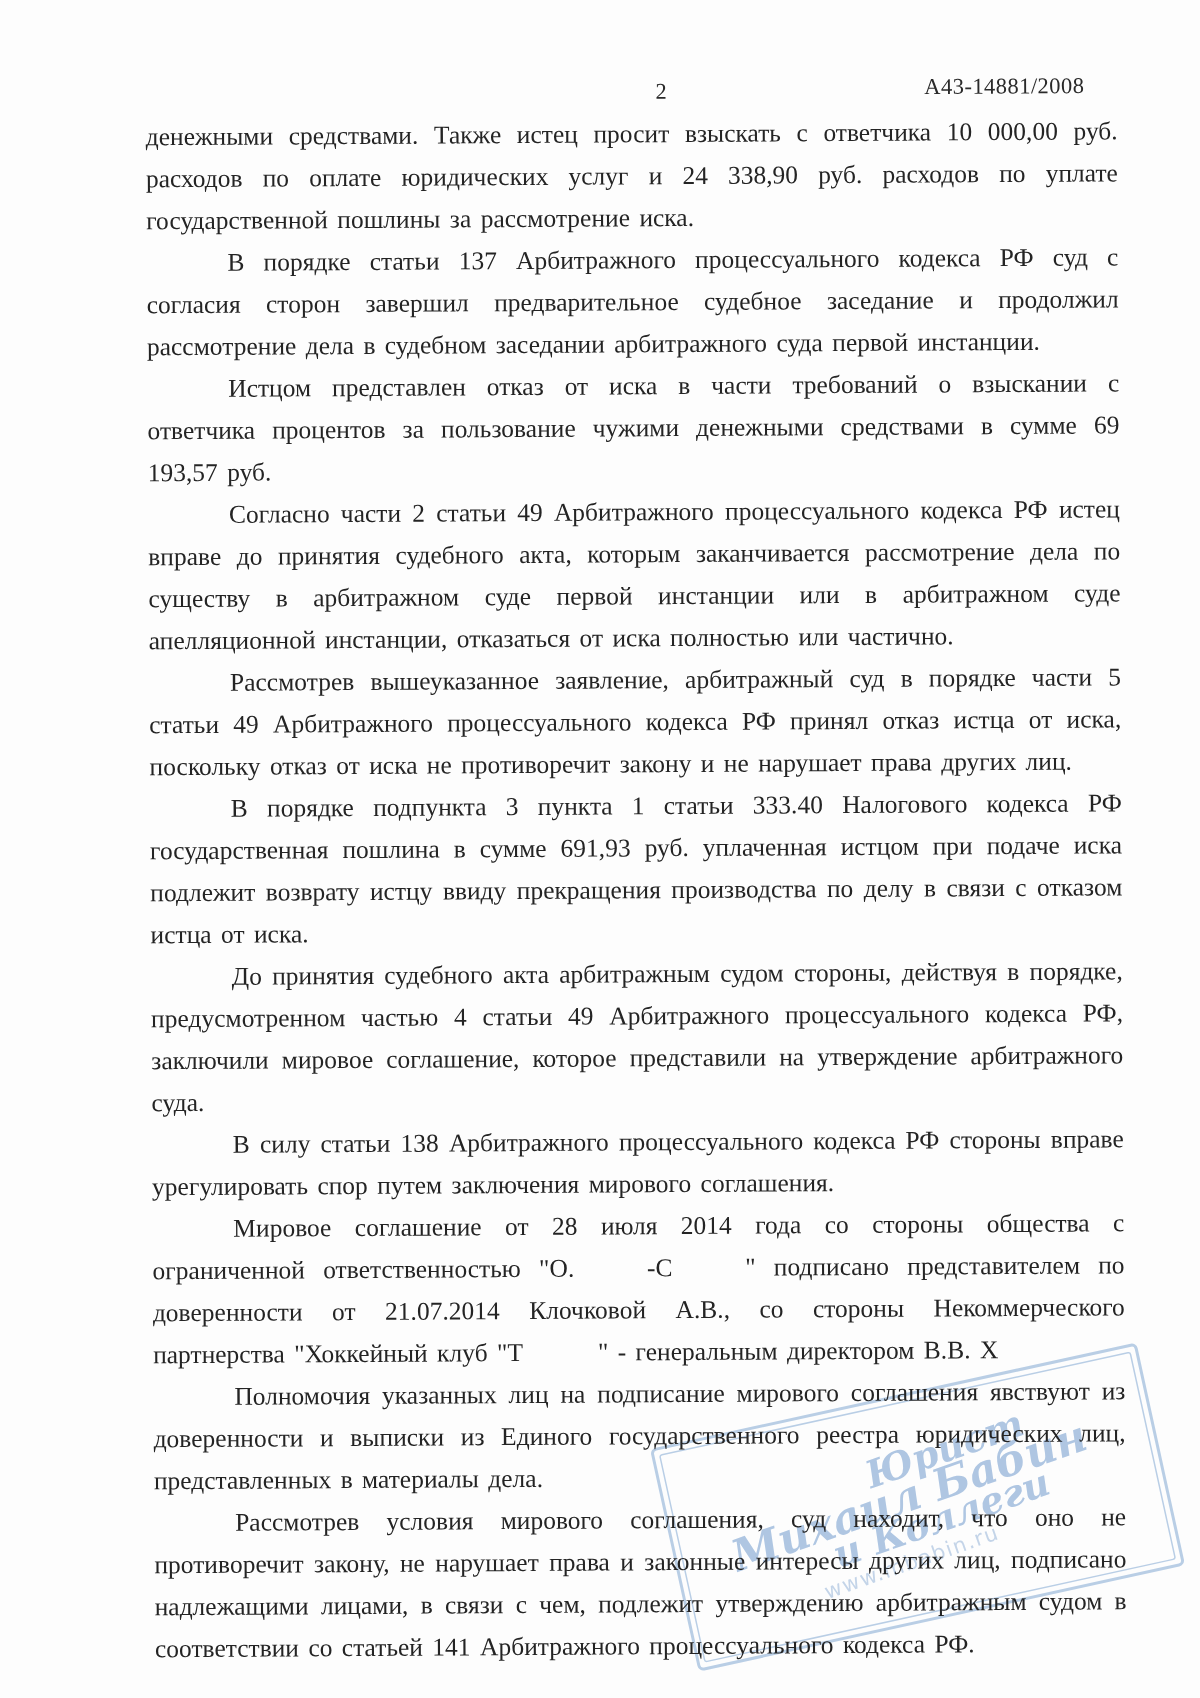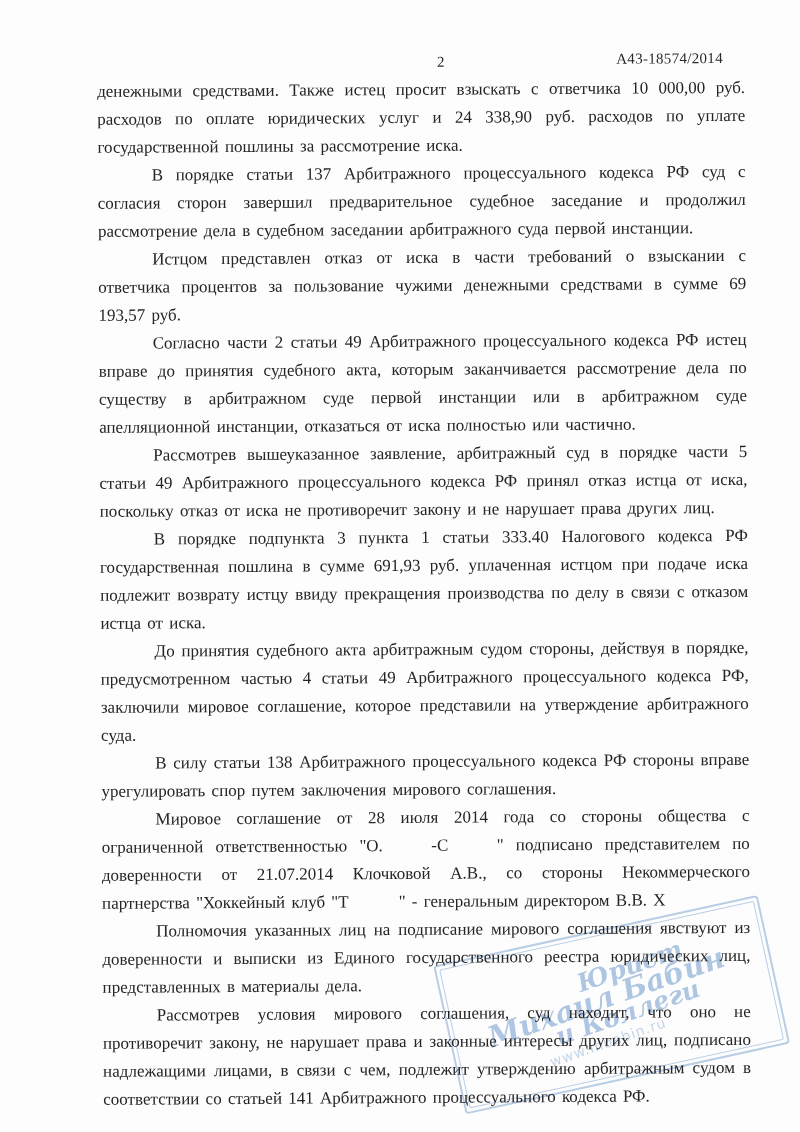--- a/index.html
+++ b/index.html
@@ -103,21 +103,21 @@
   }
 </style>
 </head>
 <body>
 
 <div class="sheet">
   <div class="content">
 
     <div class="page-num">2</div>
 
-    <div class="case-num">А43-18574/2014</div>
+    <div class="case-num">А43-14881/2008</div>
 
     <div class="body-text">
         <p class="para">денежными средствами. Также истец просит взыскать с ответчика 10 000,00 руб. расходов по оплате юридических услуг и 24 338,90 руб. расходов по уплате государственной пошлины за рассмотрение иска.</p>
         <p class="para ind">В порядке статьи 137 Арбитражного процессуального кодекса РФ суд с согласия сторон завершил предварительное судебное заседание и продолжил рассмотрение дела в судебном заседании арбитражного суда первой инстанции.</p>
         <p class="para ind">Истцом представлен отказ от иска в части требований о взыскании с ответчика процентов за пользование чужими денежными средствами в сумме 69 193,57 руб.</p>
         <p class="para ind">Согласно части 2 статьи 49 Арбитражного процессуального кодекса РФ истец вправе до принятия судебного акта, которым заканчивается рассмотрение дела по существу в арбитражном суде первой инстанции или в арбитражном суде апелляционной инстанции, отказаться от иска полностью или частично.</p>
         <p class="para ind">Рассмотрев вышеуказанное заявление, арбитражный суд в порядке части 5 статьи 49 Арбитражного процессуального кодекса РФ принял отказ истца от иска, поскольку отказ от иска не противоречит закону и не нарушает права других лиц.</p>
         <p class="para ind">В порядке подпункта 3 пункта 1 статьи 333.40 Налогового кодекса РФ государственная пошлина в сумме 691,93 руб. уплаченная истцом при подаче иска подлежит возврату истцу ввиду прекращения производства по делу в связи с отказом истца от иска.</p>
         <p class="para ind">До принятия судебного акта арбитражным судом стороны, действуя в порядке, предусмотренном частью 4 статьи 49 Арбитражного процессуального кодекса РФ, заключили мировое соглашение, которое представили на утверждение арбитражного суда.</p>
         <p class="para ind">В силу статьи 138 Арбитражного процессуального кодекса РФ стороны вправе урегулировать спор путем заключения мирового соглашения.</p>

